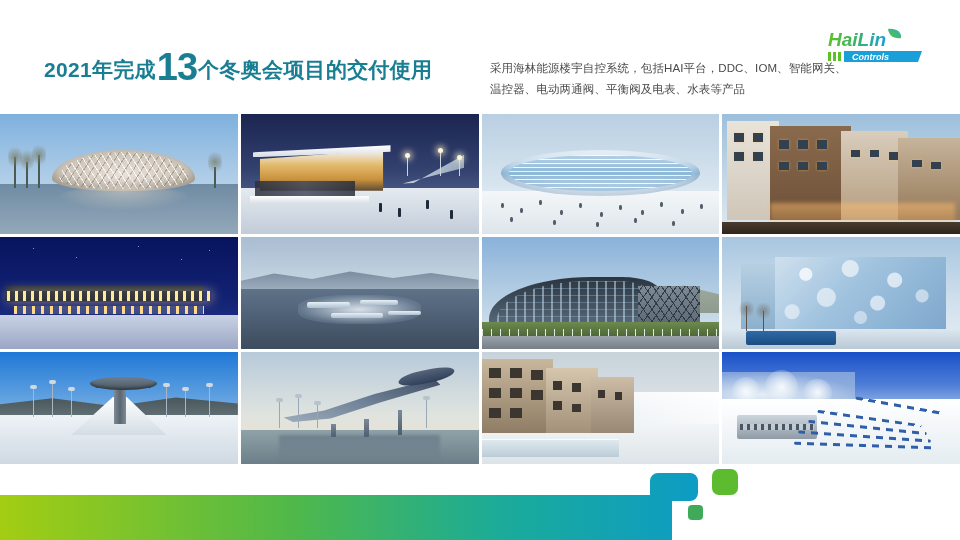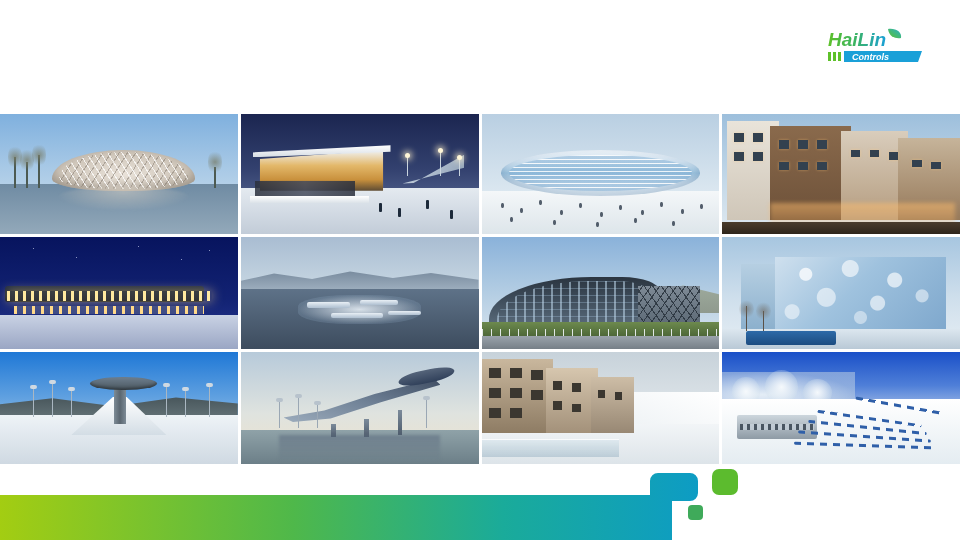--- a/index.html
+++ b/index.html
@@ -336,21 +336,25 @@
 
   
   .footer { position:absolute; left:0; bottom:0; width:960px; height:85px; }
   .footer svg { display:block; width:960px; height:85px; }
 </style>
 </head>
 <body>
 
 <div class="header">
 
-
+  <div class="title">
+    <span>2021年完成</span><span class="big">13</span><span>个冬奥会项目的交付使用</span>
+  </div>
+
+  <div class="body-text">采用海林能源楼宇自控系统，包括HAI平台，DDC、IOM、智能网关、温控器、电动两通阀、平衡阀及电表、水表等产品</div>
 
   <div class="logo">
     <svg viewBox="0 0 104 40" xmlns="http://www.w3.org/2000/svg">
       <defs>
         <linearGradient id="brandgrad" x1="0" y1="0" x2="1" y2="0">
           <stop offset="0%" stop-color="#5ec12a"></stop>
           <stop offset="45%" stop-color="#3cb45f"></stop>
           <stop offset="100%" stop-color="#1aa0d8"></stop>
         </linearGradient>
         <linearGradient id="leafgrad" x1="0" y1="1" x2="1" y2="0">

